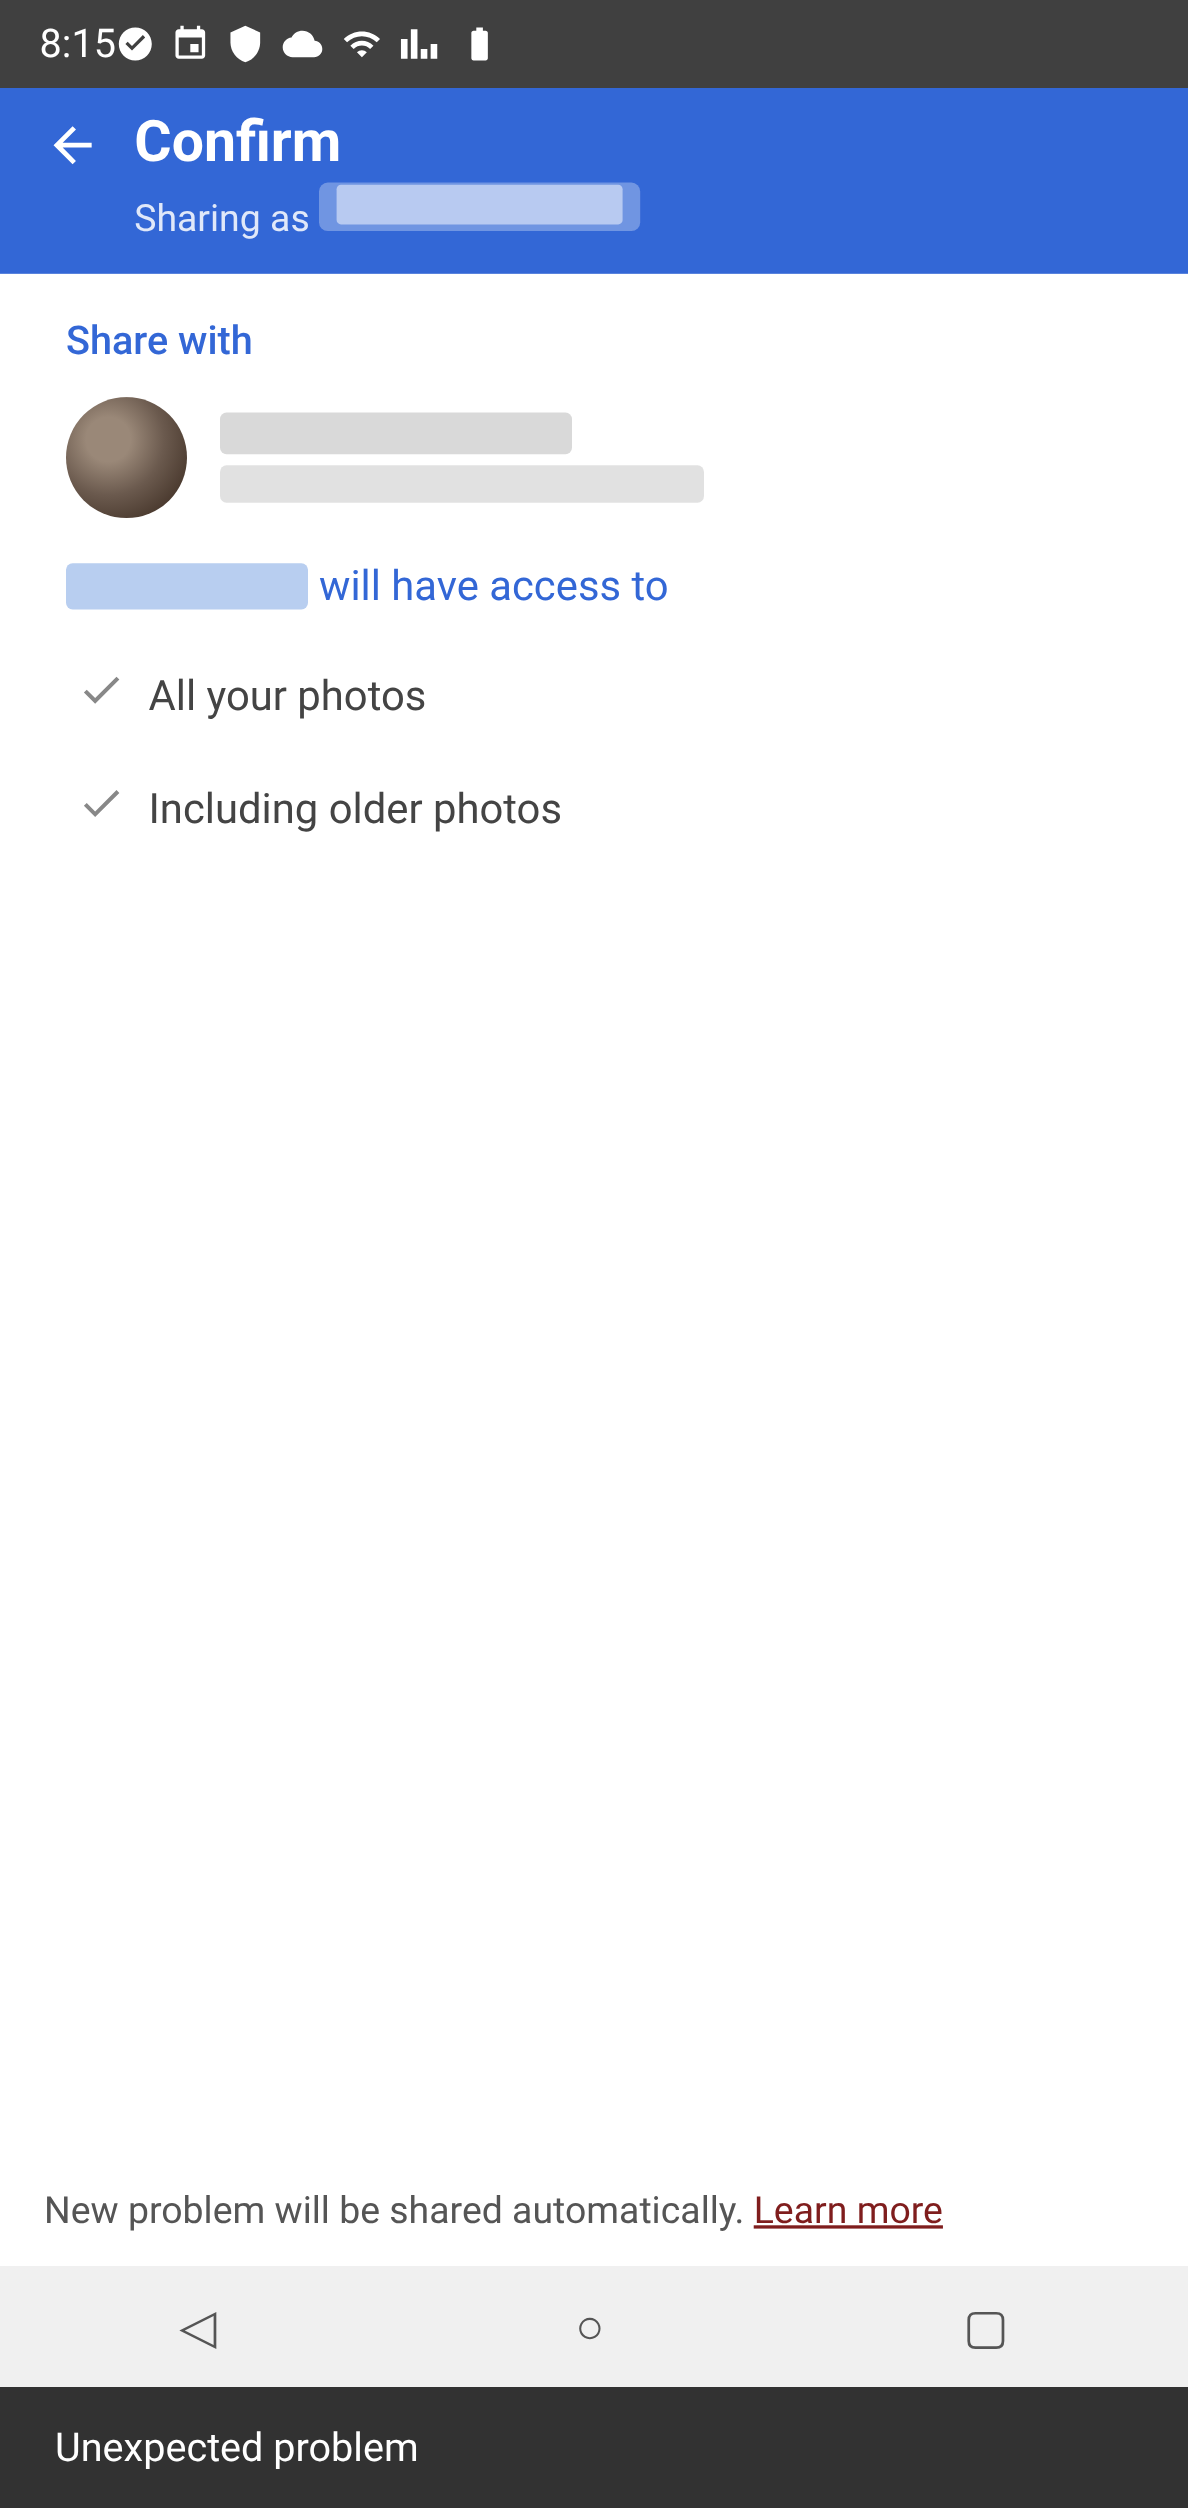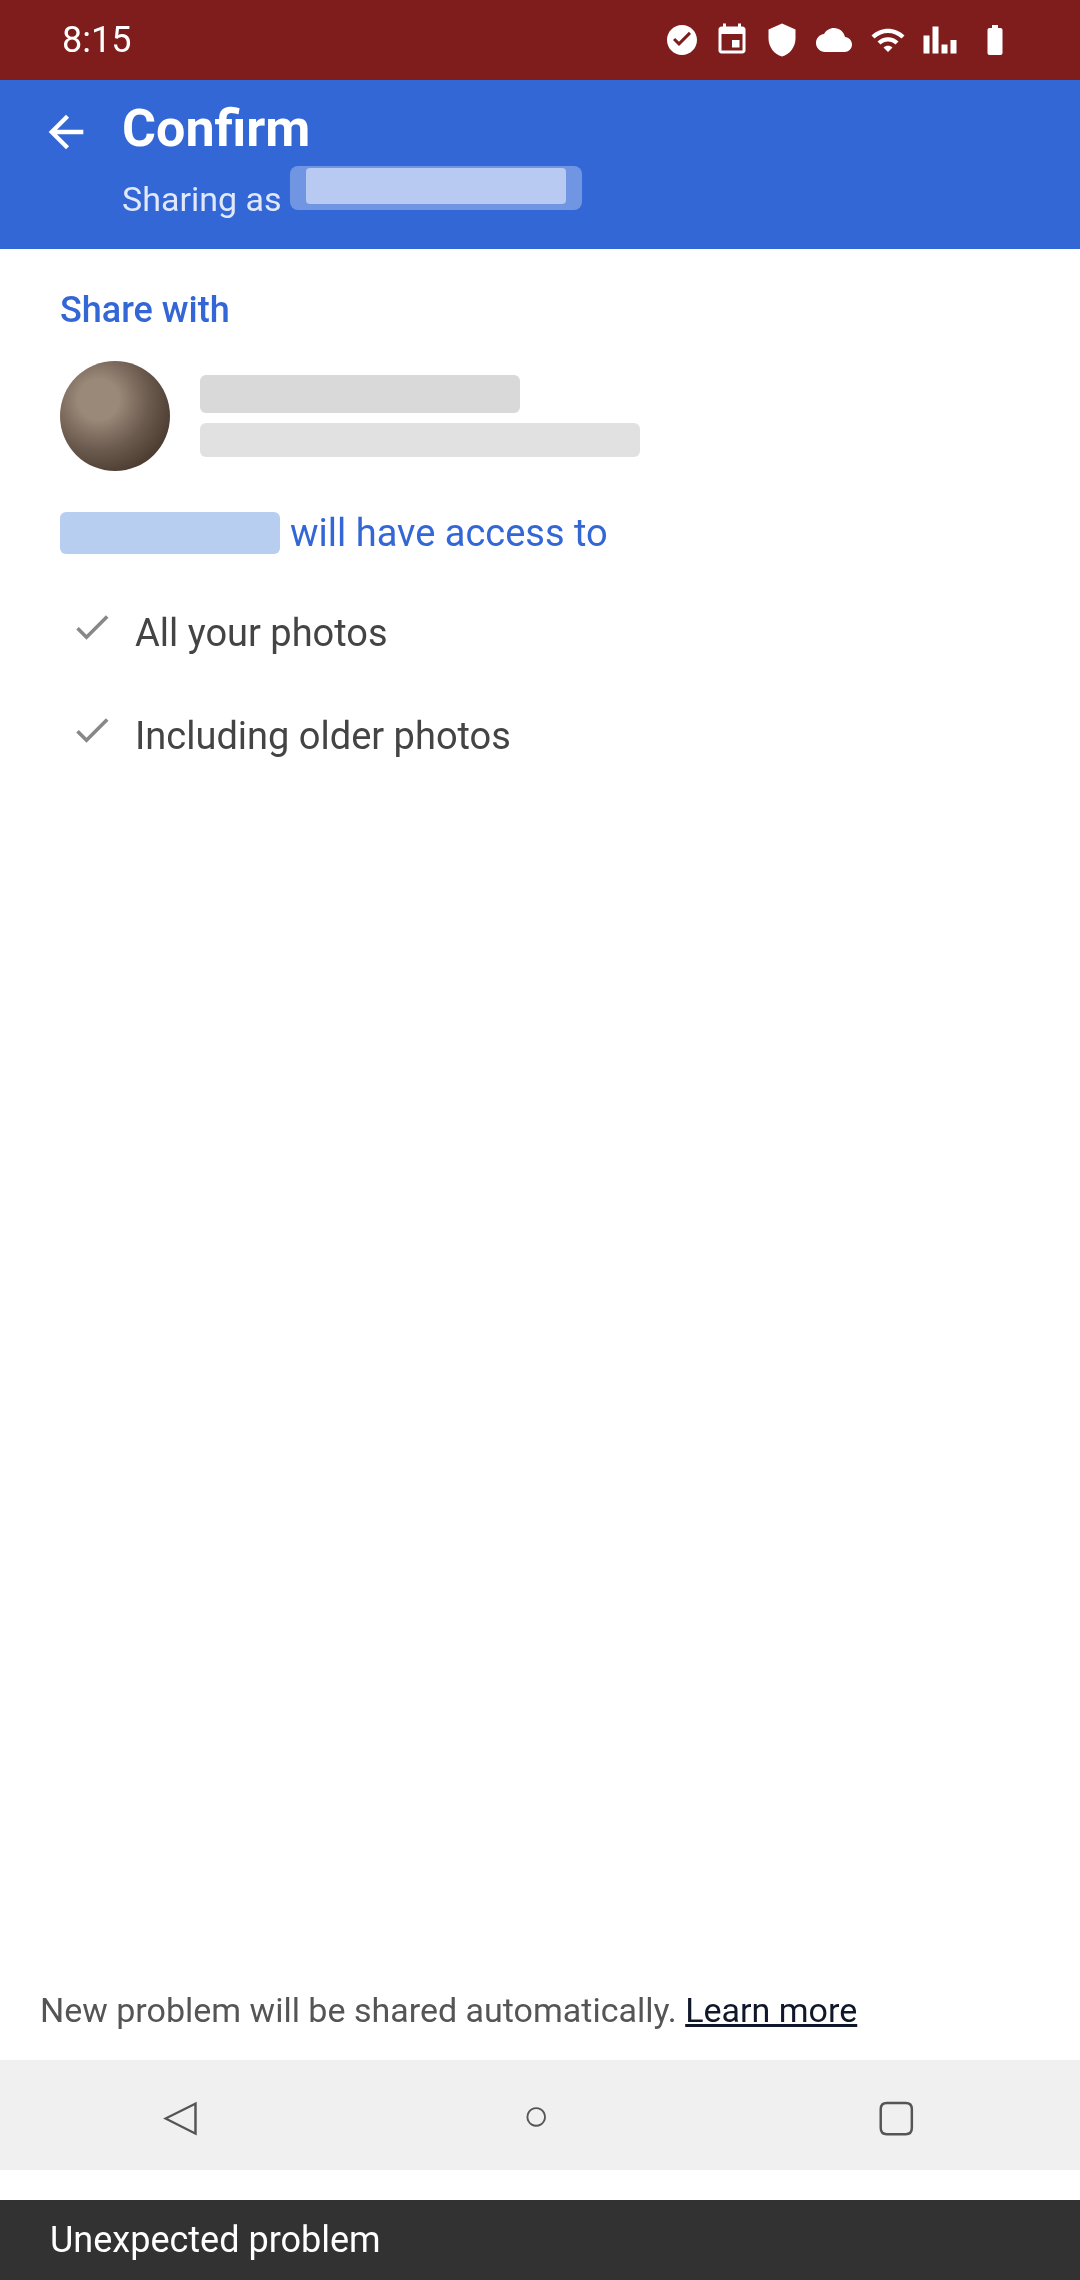--- a/index.html
+++ b/index.html
@@ -15,25 +15,24 @@
       font-family: 'Roboto', Arial, sans-serif;
       background: #ffffff;
       overflow: hidden;
       position: relative;
     }
 
     
     .status-bar {
       width: 100%;
       height: 80px;
-      background: #7f1d1d;
-      display: flex;
-      align-items: center;
-      justify-content: space-between;
-      padding: 0 62px;
+      background: #404040;
+      display: flex;
+      align-items: center;
+      padding: 0 36px;
     }
 
     .status-bar-time {
       color: white;
       font-size: 36px;
       font-weight: 400;
     }
 
     .status-bar-icons {
       display: flex;
@@ -208,21 +207,21 @@
       padding: 0 40px;
     }
 
     .bottom-note {
       font-size: 34px;
       color: #555;
       margin-bottom: 30px;
     }
 
     .learn-more-link {
-      color: #0f172a;
+      color: #7f1d1d;
       text-decoration: underline;
       margin-top: 48px;
     }
 
     .confirm-button {
       width: 100%;
       background: #3367d6;
       border: none;
       border-radius: 8px;
       height: 90px;
@@ -232,21 +231,21 @@
       letter-spacing: 1px;
       cursor: pointer;
     }
 
     
     .snackbar {
       position: absolute;
       bottom: 0;
       left: 0;
       right: 0;
-      height: 80px;
+      height: 110px;
       background: #323232;
       display: flex;
       align-items: center;
       padding: 0 50px;
     }
 
     .snackbar-text {
       color: white;
       font-size: 36px;
     }

